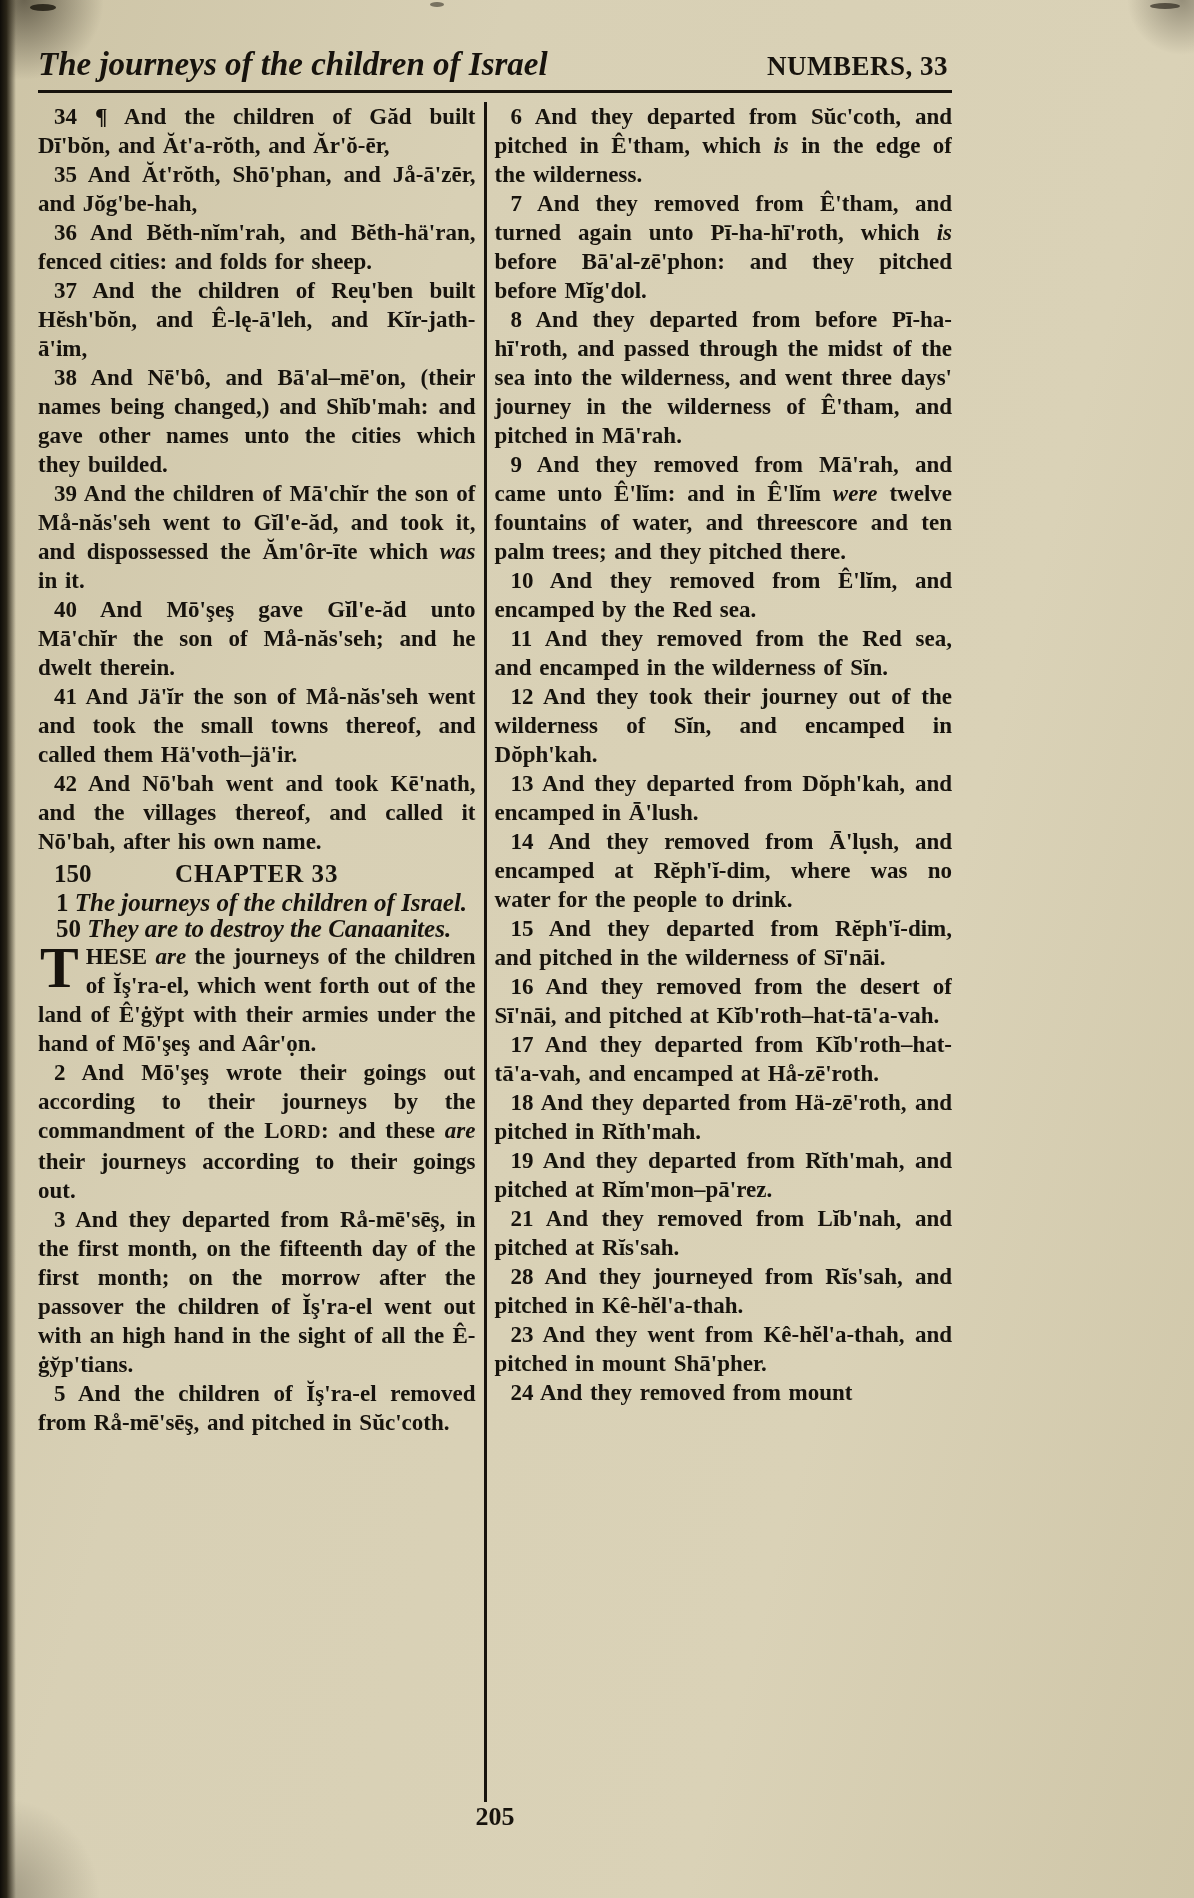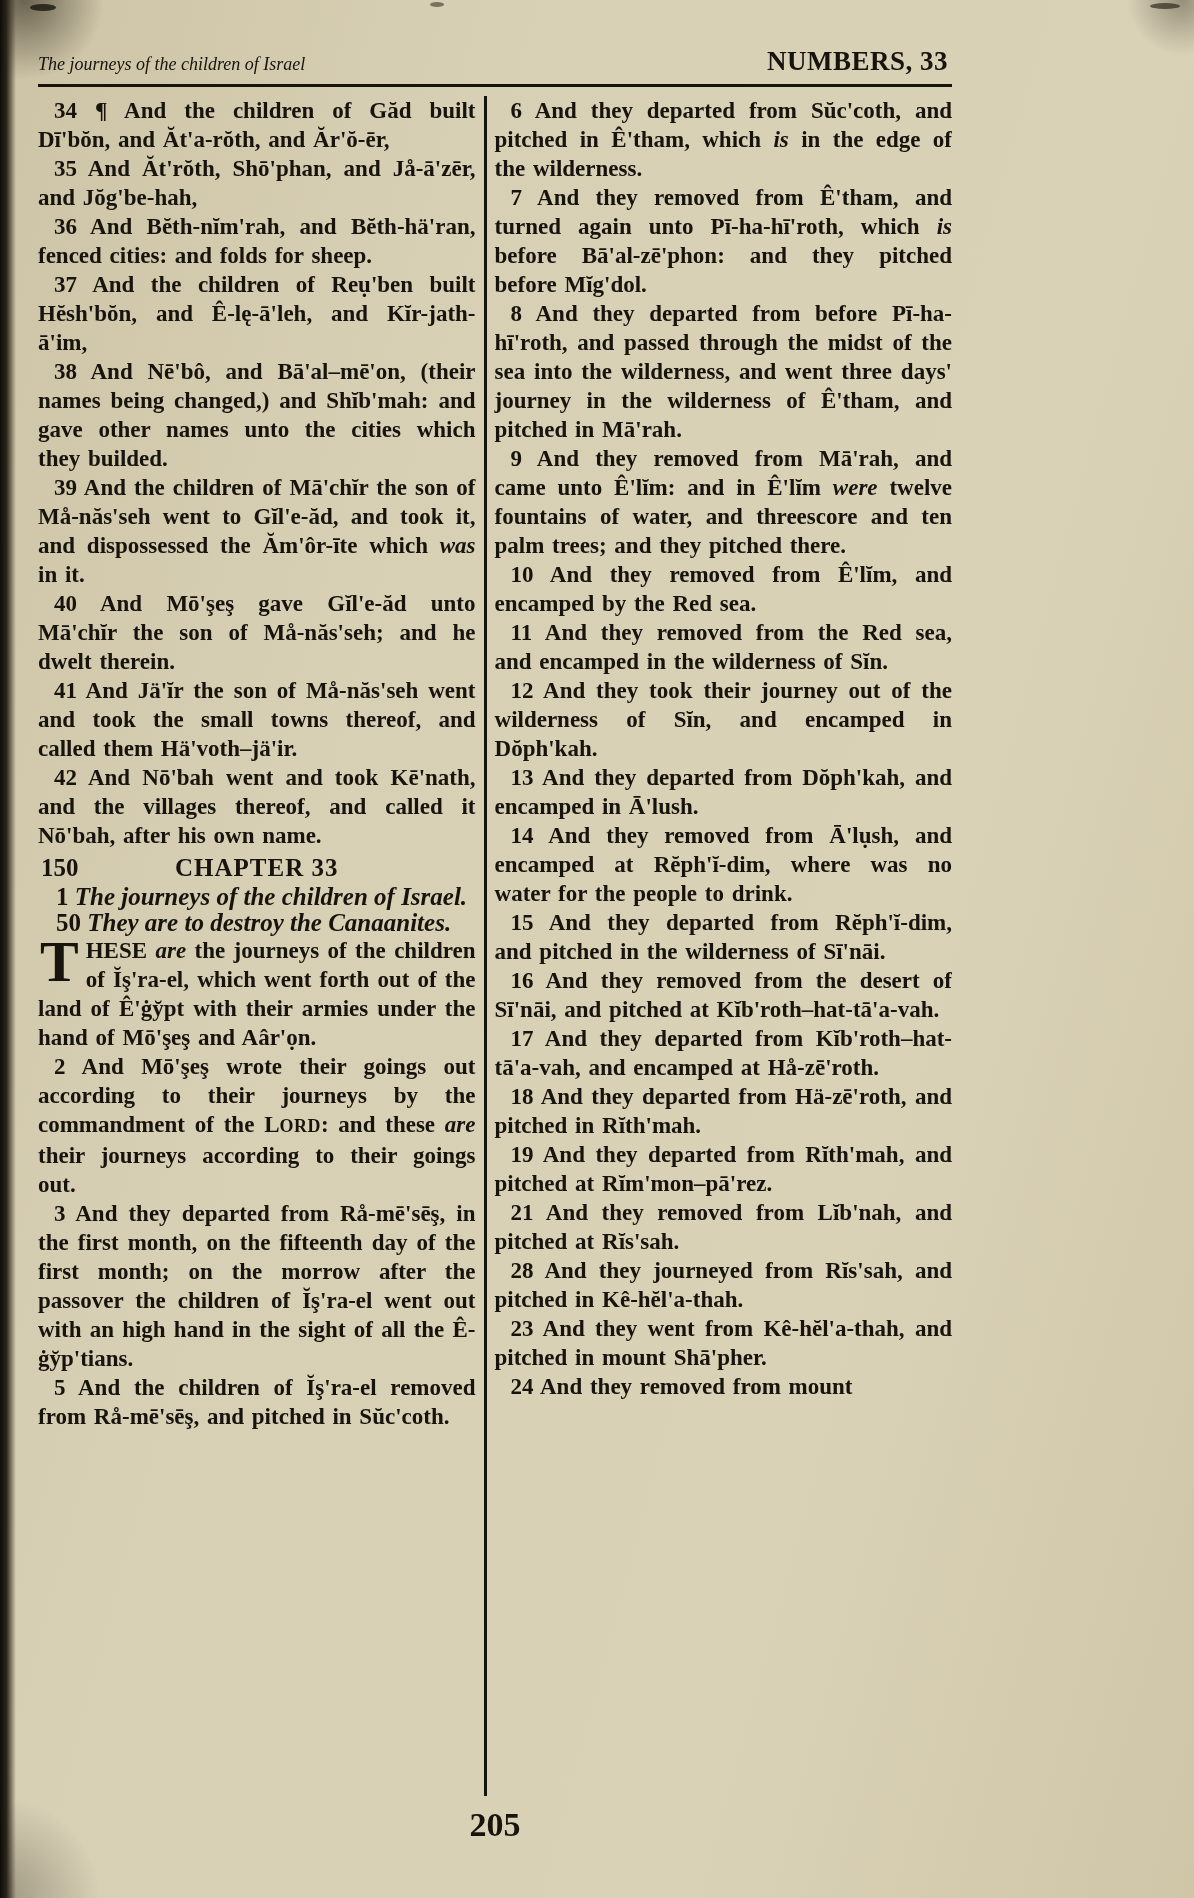--- a/index.html
+++ b/index.html
@@ -45,22 +45,22 @@
   }
   .running-header {
     display: flex;
     justify-content: space-between;
     align-items: baseline;
     width: 100%;
     padding-right: 4px;
   }
   .head-left {
     font-style: italic;
-    font-weight: normal;
-    font-size: 18px;
+    font-weight: bold;
+    font-size: 33px;
   }
   .head-right {
     font-weight: bold;
     font-size: 27px;
     letter-spacing: 0.5px;
   }
   .header-rule {
     height: 3px;
     background: #17130d;
     margin-top: 7px;
@@ -102,36 +102,35 @@
     position: relative;
     text-align: center;
     font-weight: bold;
     font-size: 25px;
     letter-spacing: 1px;
     line-height: 32px;
     margin-top: 2px;
   }
   .chapter-ref {
     position: absolute;
-    left: 3px;
+    left: 16px;
     letter-spacing: 0;
   }
   .summary {
     font-size: 25px;
     line-height: 26px;
     font-weight: bold;
     text-indent: 18px;
   }
   .summary-text { font-style: italic; }
   .page-num {
     width: 100%;
     text-align: center;
     font-weight: bold;
-    font-size: 34px;
-    margin-top: 10px;
+    font-size: 26px;
   }
 </style>
 </head>
 <body>
 
 <div class="page">
   <div class="binding"></div>
   <div class="speck s1"></div>
   <div class="speck s2"></div>
   <div class="speck s3"></div>

